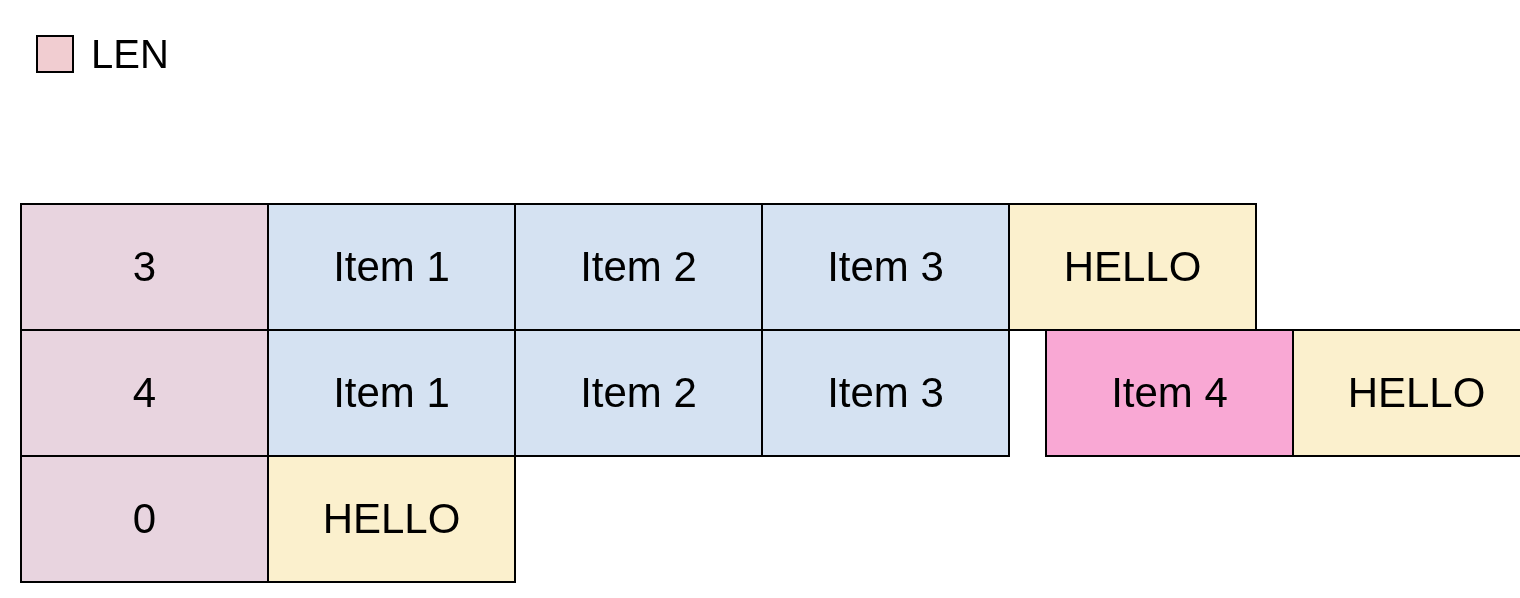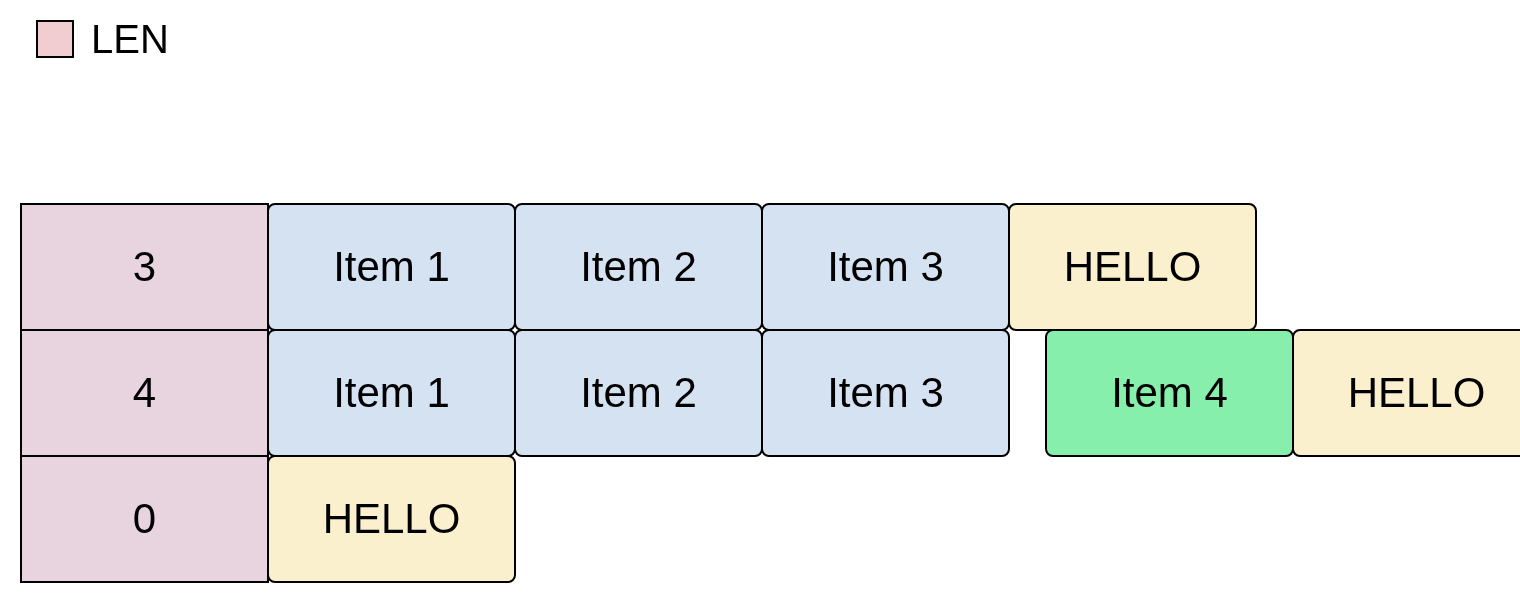--- a/index.html
+++ b/index.html
@@ -13,21 +13,21 @@
     position: relative;
     font-family: "Liberation Sans", sans-serif;
     color: #000000;
     overflow: hidden;
   }
 
   
   .legend {
     position: absolute;
     left: 36px;
-    top: 20px;
+    top: 35px;
   }
   .legend-item {
     display: flex;
     align-items: center;
     height: 38px;
     margin-bottom: 12px;
   }
   .legend-swatch {
     width: 34px;
     height: 34px;
@@ -62,21 +62,20 @@
     display: flex;
     align-items: center;
     justify-content: center;
     font-size: 42px;
     line-height: 1;
     white-space: nowrap;
     flex: 0 0 auto;
   }
   .cell + .cell {
     margin-left: -2px;
-    border-radius: 8px;
   }
 </style>
 </head>
 <body>
 
 <div class="legend">
     <div class="legend-item">
       <span class="legend-swatch" style="background: rgb(241, 205, 209);"></span>
       <span class="legend-label">LEN</span>
     </div>
@@ -87,20 +86,20 @@
       <div class="cell" style="background: rgb(213, 226, 242);">Item 1</div>
       <div class="cell" style="background: rgb(213, 226, 242);">Item 2</div>
       <div class="cell" style="background: rgb(213, 226, 242);">Item 3</div>
       <div class="cell" style="background: rgb(251, 240, 205);">HELLO</div>
     </div>
     <div class="layout-row">
       <div class="cell" style="background: rgb(232, 212, 223);">4</div>
       <div class="cell" style="background: rgb(213, 226, 242);">Item 1</div>
       <div class="cell" style="background: rgb(213, 226, 242);">Item 2</div>
       <div class="cell" style="background: rgb(213, 226, 242);">Item 3</div>
-      <div class="cell" style="background: #86efac; margin-left: 35px;">Item 4</div>
+      <div class="cell" style="background: #f9a8d4; margin-left: 35px;">Item 4</div>
       <div class="cell" style="background: rgb(251, 240, 205);">HELLO</div>
     </div>
     <div class="layout-row">
       <div class="cell" style="background: rgb(232, 212, 223);">0</div>
       <div class="cell" style="background: rgb(251, 240, 205);">HELLO</div>
     </div>
   </div>
 
 </body></html>

